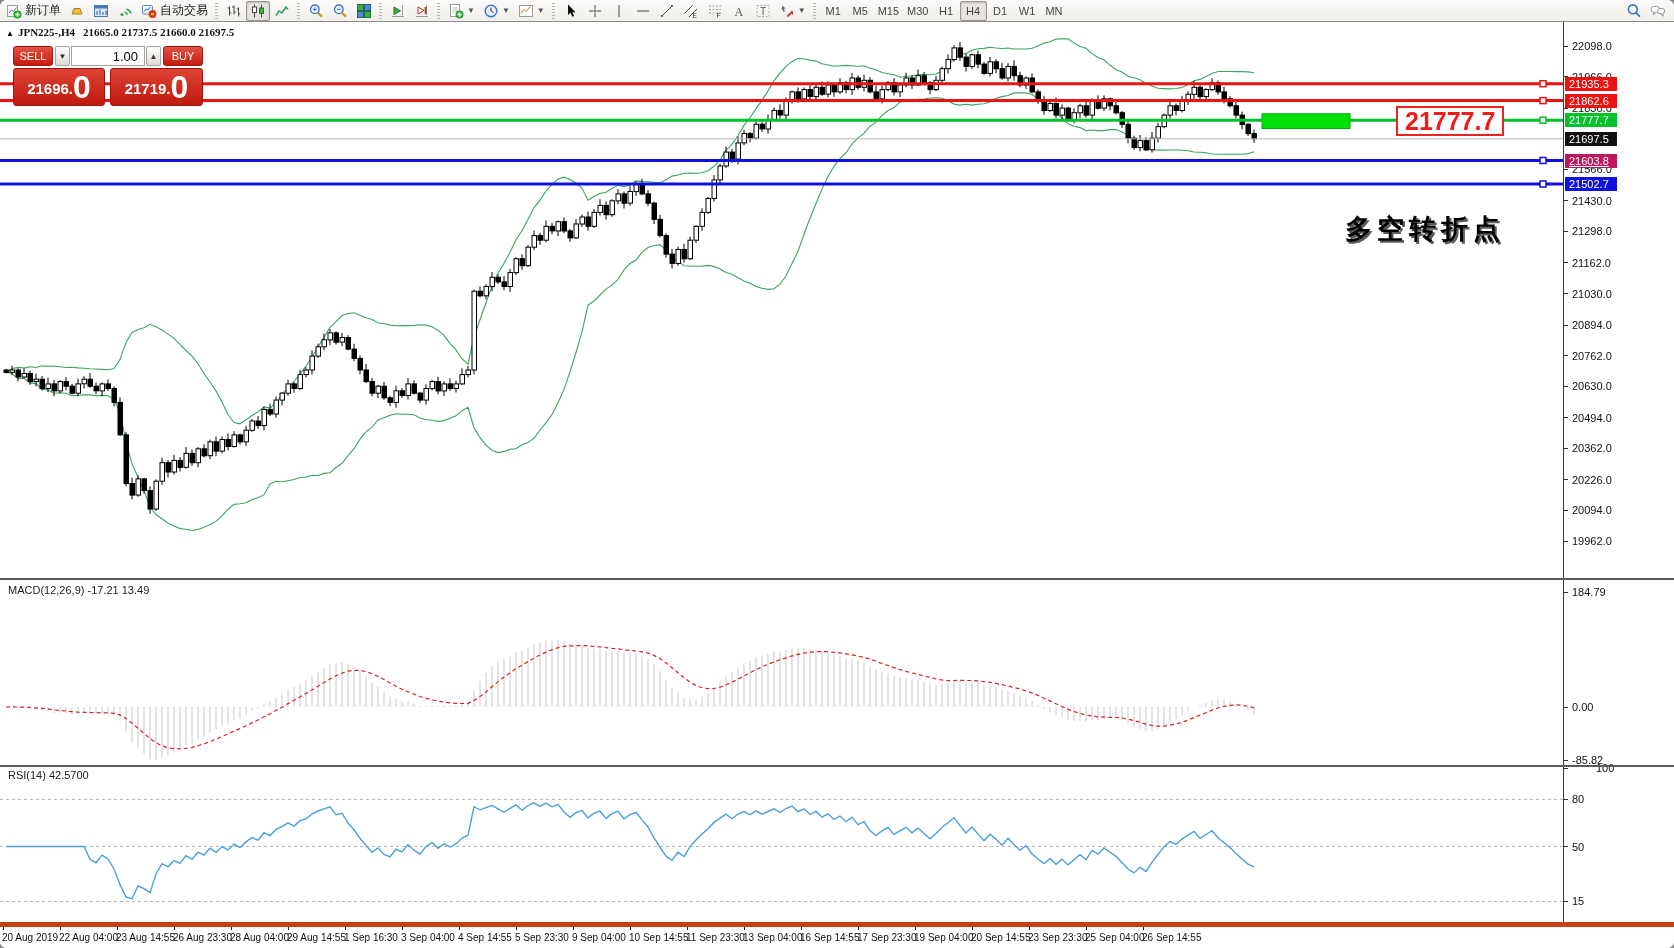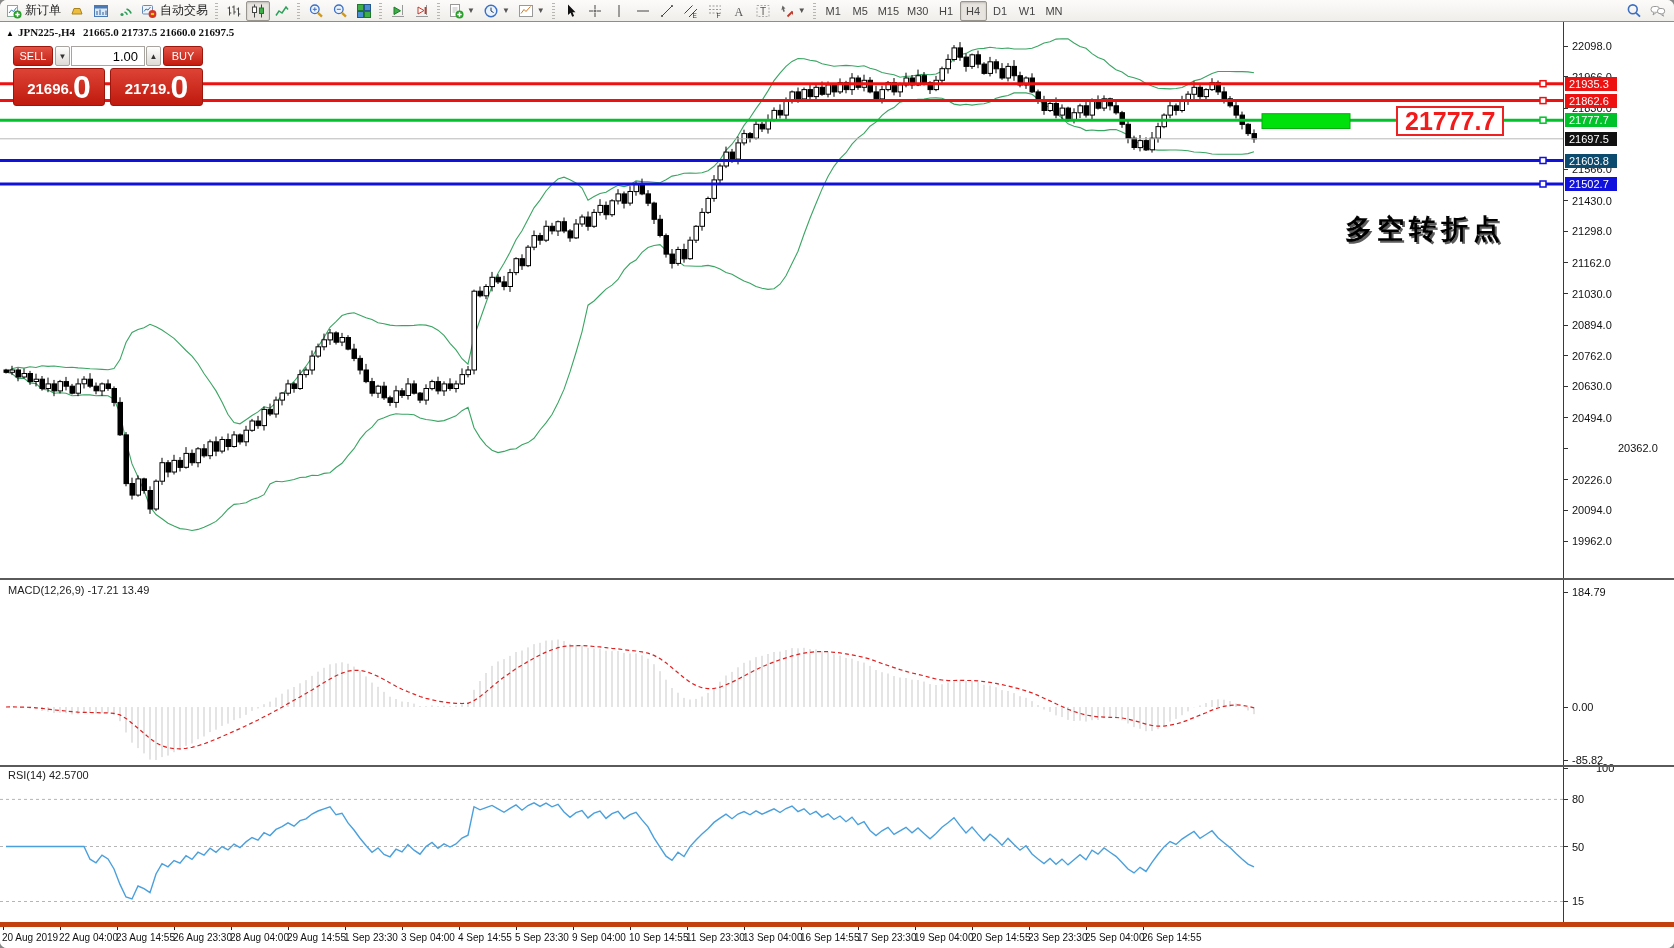--- a/index.html
+++ b/index.html
@@ -1014,41 +1014,41 @@
         <span>20762.0</span>
       </div>
       <div class="ptick" style="top: 357.197px;">
         <span class="dash"></span>
         <span>20630.0</span>
       </div>
       <div class="ptick" style="top: 388.713px;">
         <span class="dash"></span>
         <span>20494.0</span>
       </div>
-      <div class="ptick" style="top: 419.303px; gap: 46px;">
+      <div class="ptick" style="top: 419.303px;">
         <span class="dash"></span>
         <span>20362.0</span>
       </div>
       <div class="ptick" style="top: 450.82px;">
         <span class="dash"></span>
         <span>20226.0</span>
       </div>
       <div class="ptick" style="top: 481.41px;">
         <span class="dash"></span>
         <span>20094.0</span>
       </div>
       <div class="ptick" style="top: 512px;">
         <span class="dash"></span>
         <span>19962.0</span>
       </div>
       <div class="ptag" style="top: 54.7044px; background: rgb(238, 17, 17);">21935.3</div>
       <div class="ptag" style="top: 71.552px; background: rgb(238, 17, 17);">21862.6</div>
       <div class="ptag" style="top: 91.2268px; background: rgb(0, 194, 42);">21777.7</div>
       <div class="ptag" style="top: 109.812px; background: rgb(17, 17, 17);">21697.5</div>
-      <div class="ptag" style="top: 131.527px; background: #0c4a6e;">21603.8</div>
+      <div class="ptag" style="top: 131.527px; background: #be185d; text-decoration: underline;">21603.8</div>
       <div class="ptag" style="top: 154.956px; background: rgb(17, 17, 221);">21502.7</div>
       <div class="ptick" style="top: 563.061px;">
         <span class="dash"></span>
         <span>184.79</span>
       </div>
       <div class="ptick" style="top: 678px;">
         <span class="dash"></span>
         <span>0.00</span>
       </div>
       <div class="ptick" style="top: 731.38px;">
@@ -1081,21 +1081,21 @@
       <div class="dlabel" style="left: 59px;">22 Aug 04:00</div>
       <div class="dtick" style="left: 117px;"></div>
       <div class="dlabel" style="left: 116px;">23 Aug 14:55</div>
       <div class="dtick" style="left: 174px;"></div>
       <div class="dlabel" style="left: 173px;">26 Aug 23:30</div>
       <div class="dtick" style="left: 231px;"></div>
       <div class="dlabel" style="left: 230px;">28 Aug 04:00</div>
       <div class="dtick" style="left: 288px;"></div>
       <div class="dlabel" style="left: 287px;">29 Aug 14:55</div>
       <div class="dtick" style="left: 345px;"></div>
-      <div class="dlabel" style="left: 344px;">1 Sep 23:30</div>
+      <div class="dlabel" style="left: 344px;">1 Sep 16:30</div>
       <div class="dtick" style="left: 402px;"></div>
       <div class="dlabel" style="left: 401px;">3 Sep 04:00</div>
       <div class="dtick" style="left: 459px;"></div>
       <div class="dlabel" style="left: 458px;">4 Sep 14:55</div>
       <div class="dtick" style="left: 516px;"></div>
       <div class="dlabel" style="left: 515px;">5 Sep 23:30</div>
       <div class="dtick" style="left: 573px;"></div>
       <div class="dlabel" style="left: 572px;">9 Sep 04:00</div>
       <div class="dtick" style="left: 630px;"></div>
       <div class="dlabel" style="left: 629px;">10 Sep 14:55</div>

